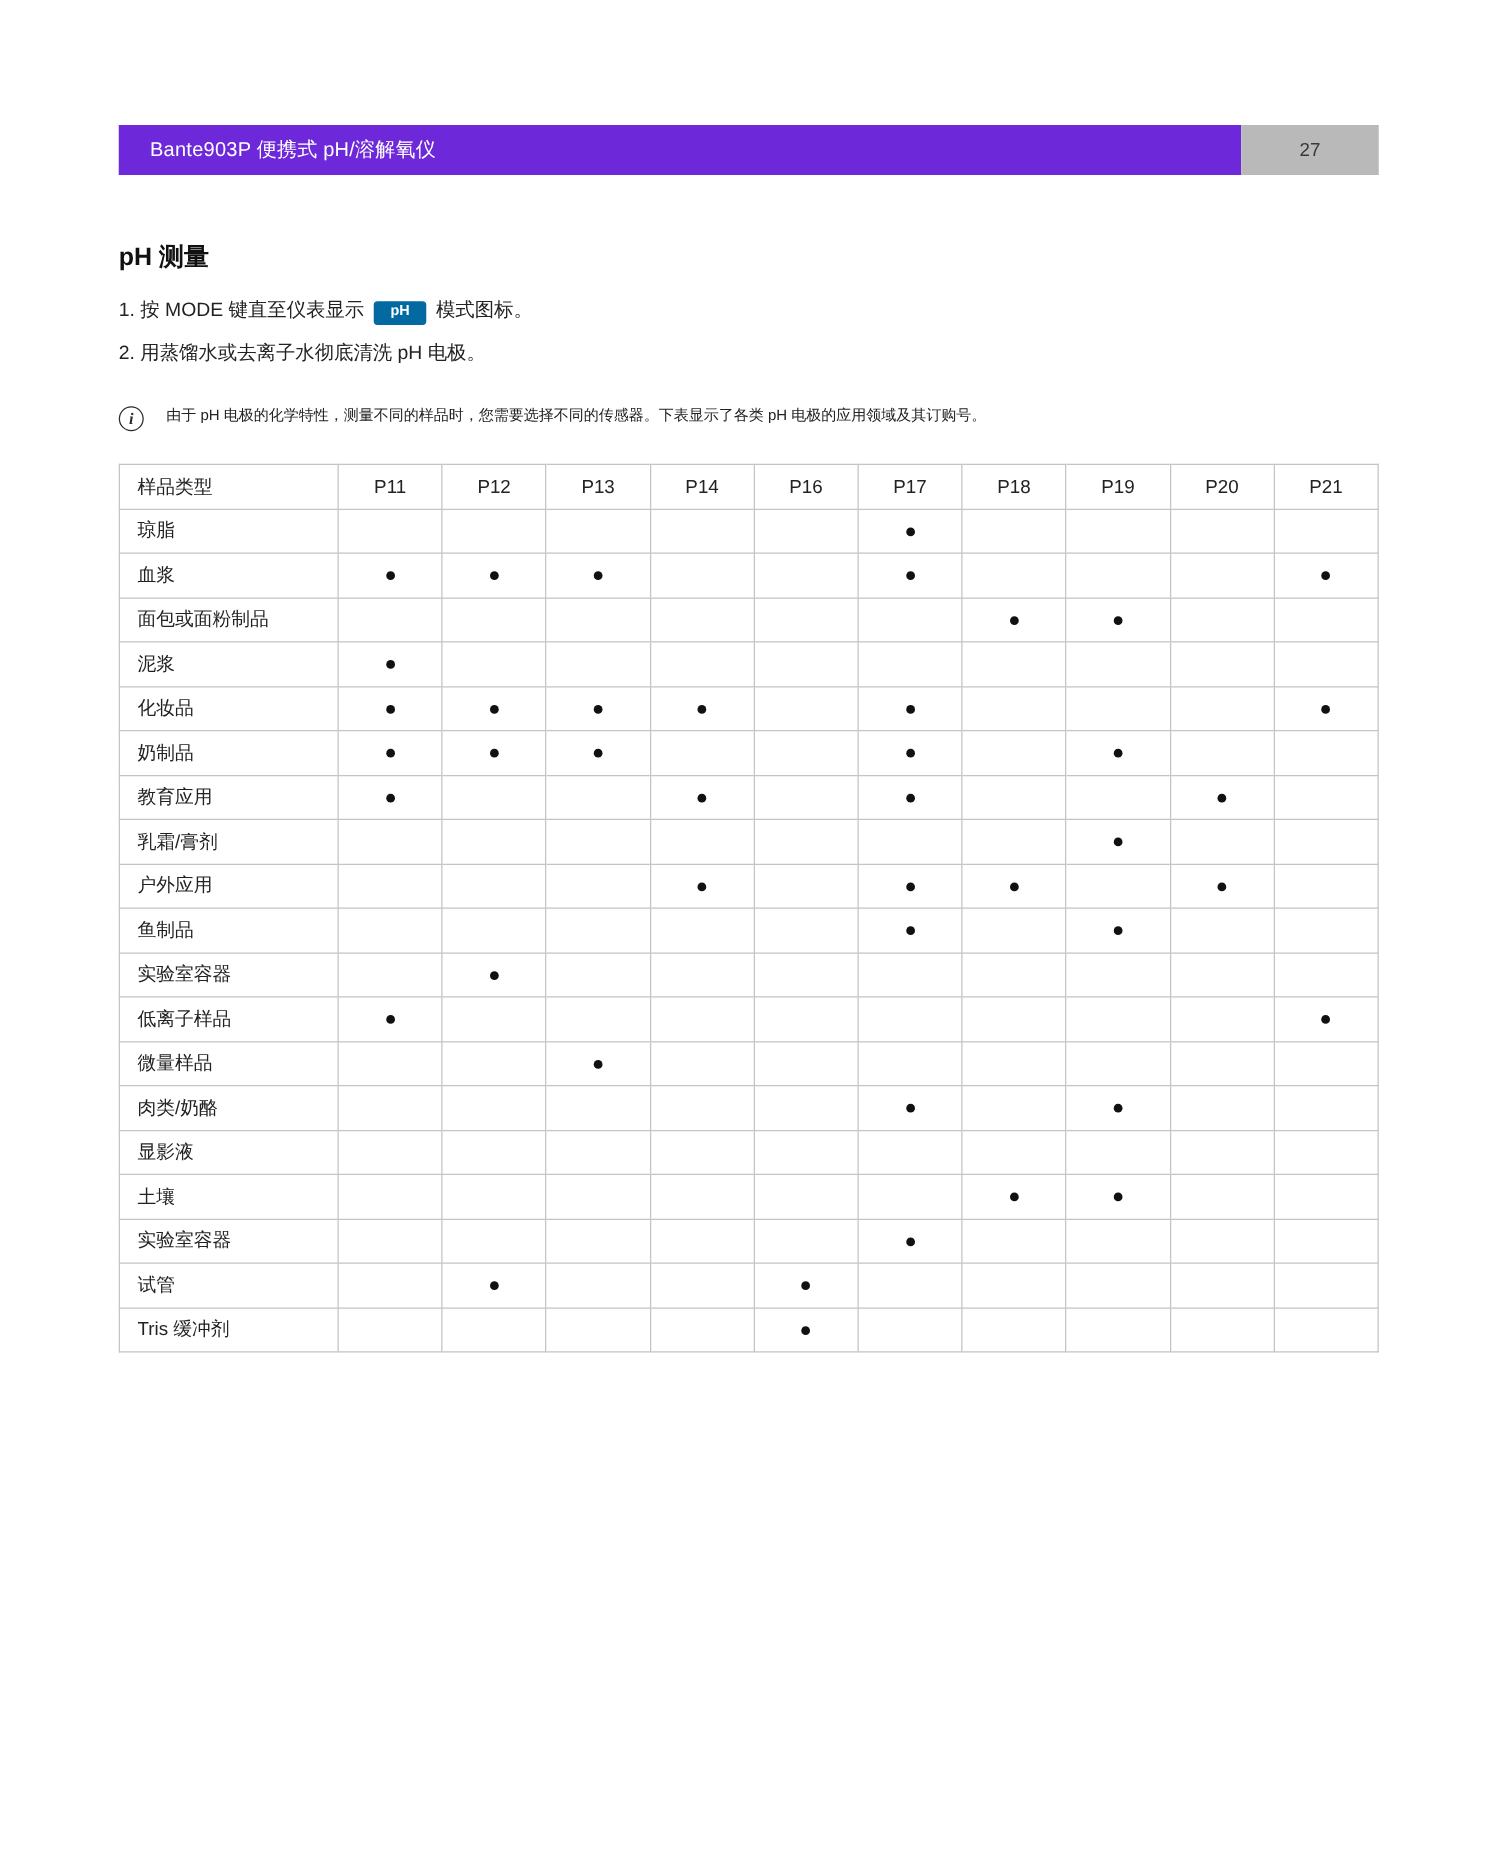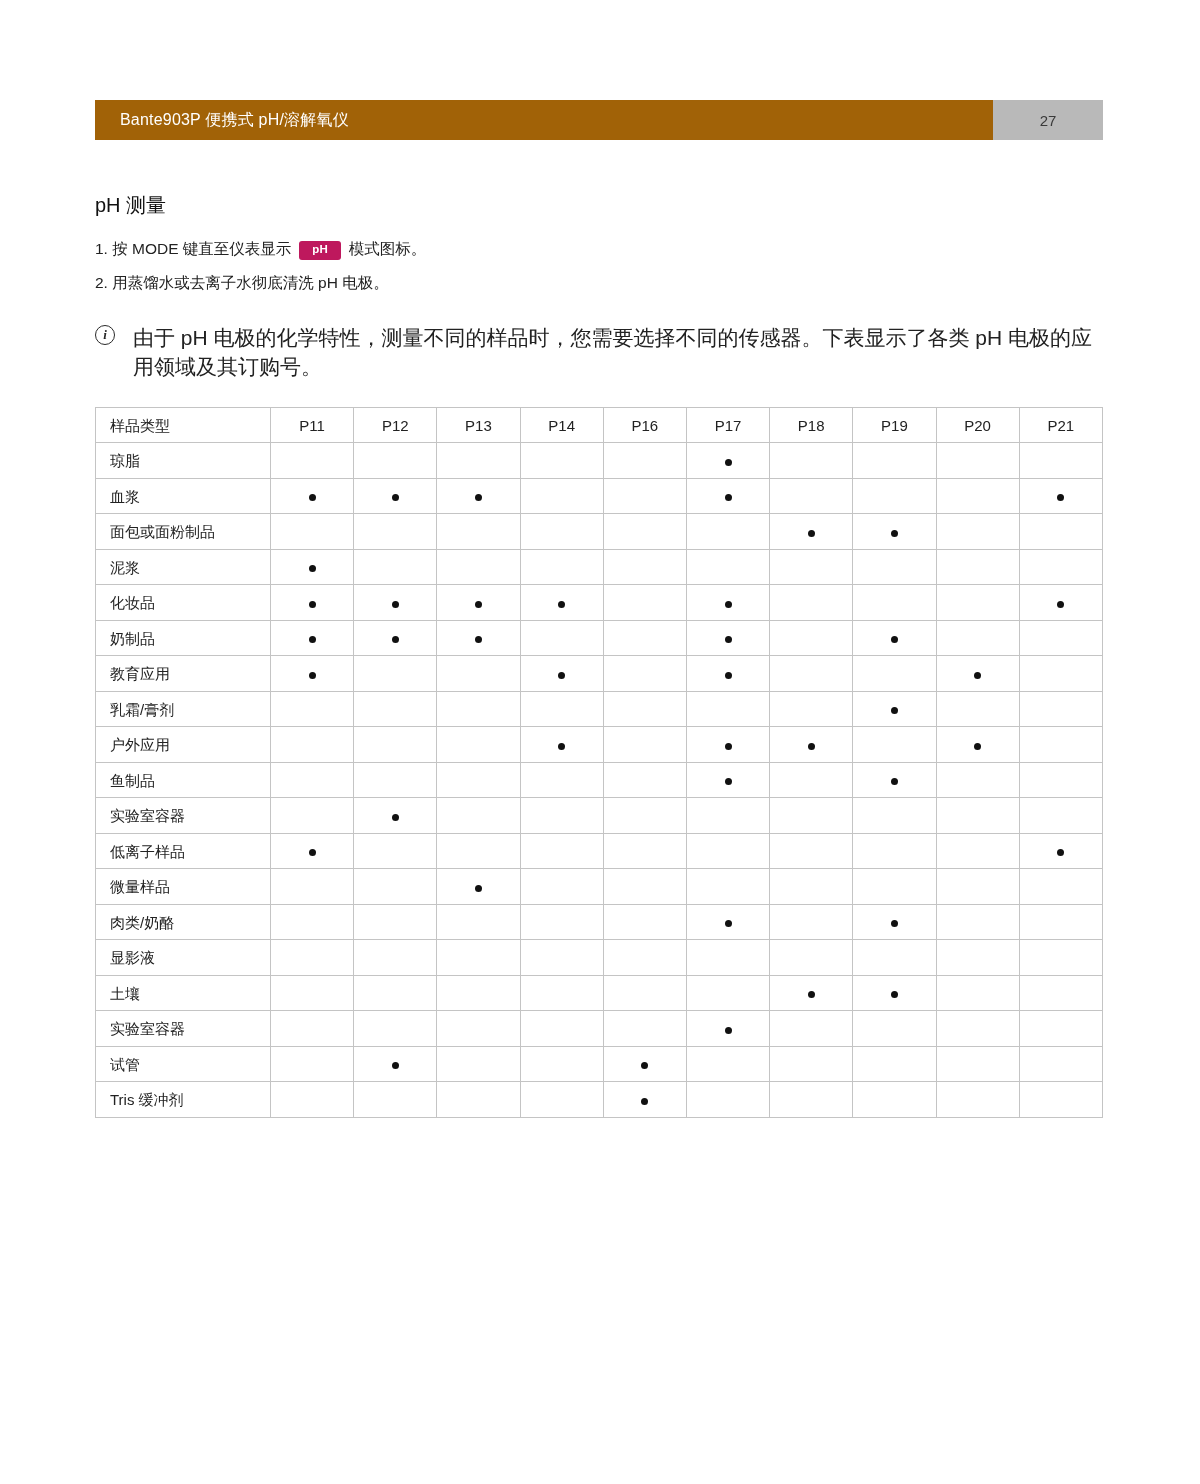--- a/index.html
+++ b/index.html
@@ -4,43 +4,43 @@
 <style>
   * { margin:0; padding:0; box-sizing:border-box; }
   html, body { background:#ffffff; }
   body {
     width:1200px; height:1484px; position:relative; overflow:hidden;
     font-family:"Liberation Sans","DejaVu Sans",sans-serif;
     color:#222222;
   }
   .topbar { position:absolute; left:95px; top:100px; width:1008px; height:40px; display:flex; }
   .topbar-title {
-    flex:1; background:#a16207; color:#ffffff; display:flex; align-items:center;
+    flex:1; background:#6d28d9; color:#ffffff; display:flex; align-items:center;
     padding-left:25px; font-size:16px; letter-spacing:0.2px;
   }
   .topbar-pagenum {
     width:110px; background:#b9b9b9; color:#3a3a3a; display:flex;
     align-items:center; justify-content:center; font-size:15px;
   }
   .content { position:absolute; left:95px; top:192px; width:1008px; }
-  .section-title { font-size:20px; font-weight:normal; color:#111111; margin-bottom:20px; }
+  .section-title { font-size:20px; font-weight:bold; color:#111111; margin-bottom:20px; }
   .step { font-size:15.5px; color:#222222; margin-bottom:13px; line-height:1.25; }
   .ph-badge {
-    display:inline-block; background:#be185d; color:#ffffff; font-size:11.5px; font-weight:bold;
+    display:inline-block; background:#0369a1; color:#ffffff; font-size:11.5px; font-weight:bold;
     padding:2px 13px 3px; border-radius:3px; margin:0 8px; vertical-align:1px;
     line-height:1.2;
   }
   .note { display:flex; align-items:flex-start; margin-top:32px; margin-bottom:26px; }
   .info-icon {
     flex:none; width:20px; height:20px; border:1.6px solid #2a2a2a; border-radius:50%;
     display:flex; align-items:center; justify-content:center;
     font-family:"Liberation Serif","DejaVu Serif",serif; font-style:italic; font-weight:bold;
     font-size:13px; color:#2a2a2a; margin-right:18px; margin-top:1px;
   }
-  .note-text { font-size:21px; line-height:1.35; color:#222222; }
+  .note-text { font-size:12px; line-height:1.35; color:#222222; }
   table.sensor-table {
     width:1008px; border-collapse:collapse; table-layout:fixed;
     font-size:15px; color:#222222;
   }
   .sensor-table th, .sensor-table td {
     border:1px solid #c4c4c4; height:35.5px; text-align:center;
     font-weight:normal; padding:0; line-height:1;
   }
   .sensor-table th.label-col, .sensor-table td.label-col {
     width:175px; text-align:left; padding-left:14px;

